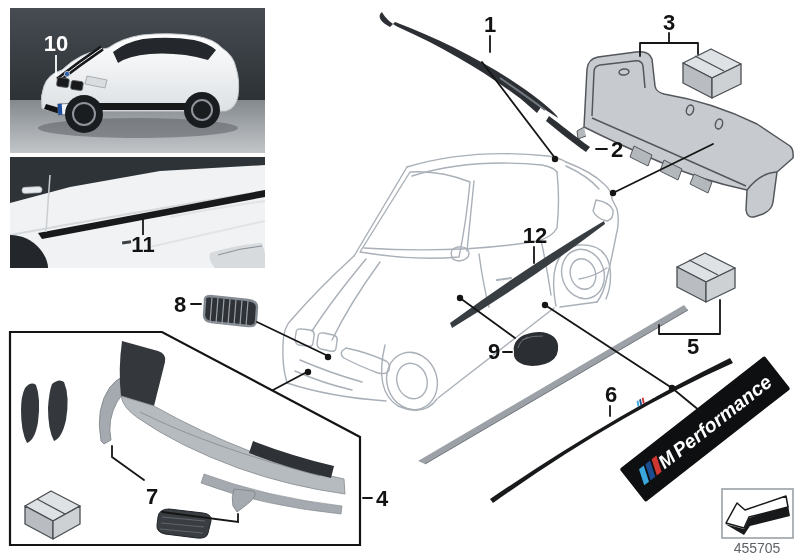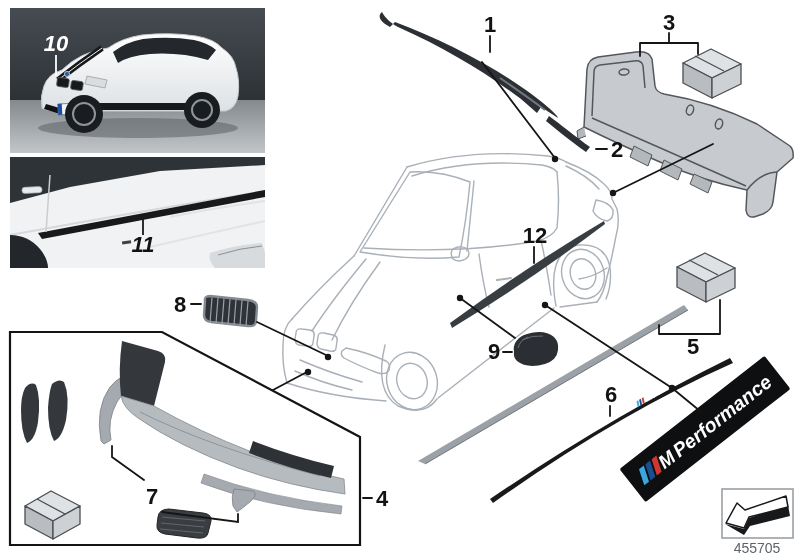--- a/index.html
+++ b/index.html
@@ -1,18 +1,18 @@
 <!DOCTYPE html>
 <html><head>
 <meta charset="utf-8">
 <style>
   html,body{margin:0;padding:0;background:#fff;}
   .stage{position:relative;width:800px;height:560px;background:#fff;overflow:hidden;
          font-family:"Liberation Sans","DejaVu Sans",sans-serif;}
-  .photo{position:absolute;font-style:italic;}
+  .photo{position:absolute;}
   svg{display:block;}
   svg text{font-family:"Liberation Sans","DejaVu Sans",sans-serif;}
   .lbl{font-weight:700;font-size:22px;fill:#121212;}
   .lbl-w{font-weight:700;font-size:22px;fill:#ffffff;}
   .code-txt{font-size:14px;fill:#5e6368;}
   .decal-txt{font-weight:700;font-style:italic;fill:#ffffff;}
 </style>
 </head>
 <body>
 

